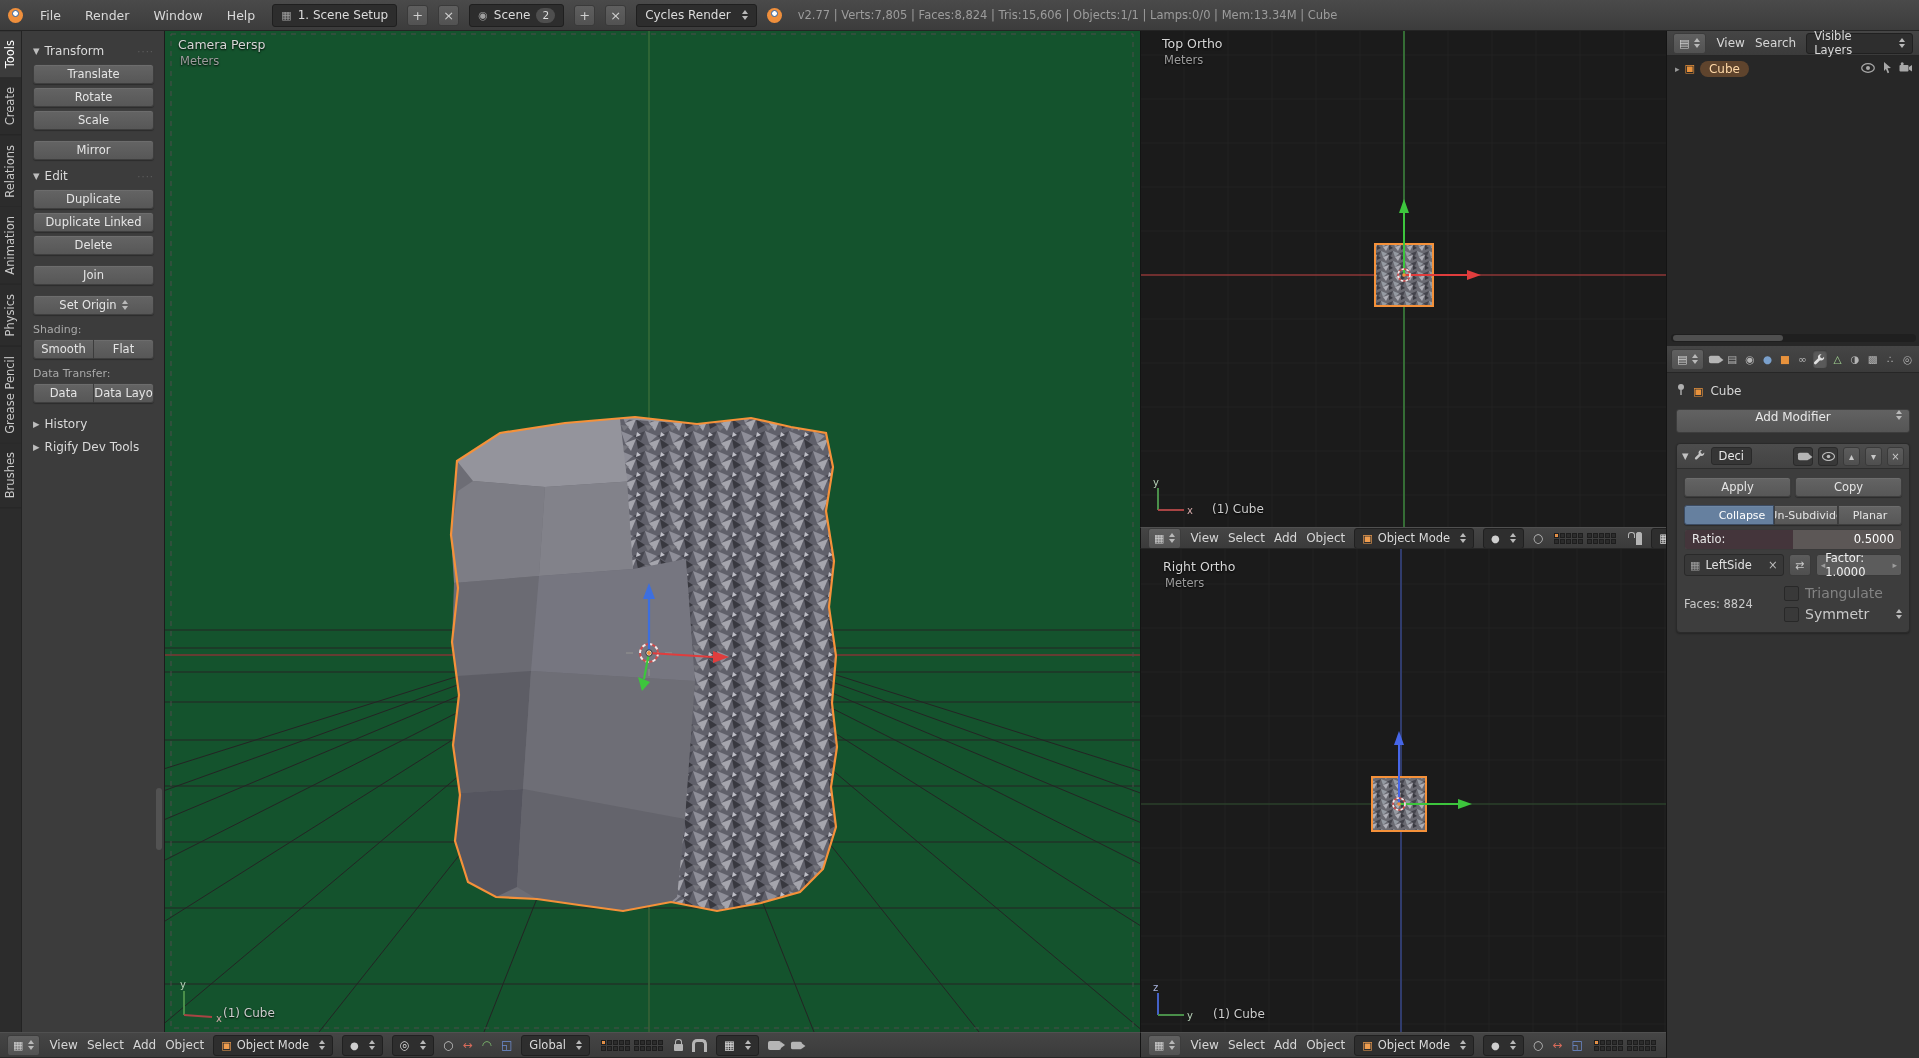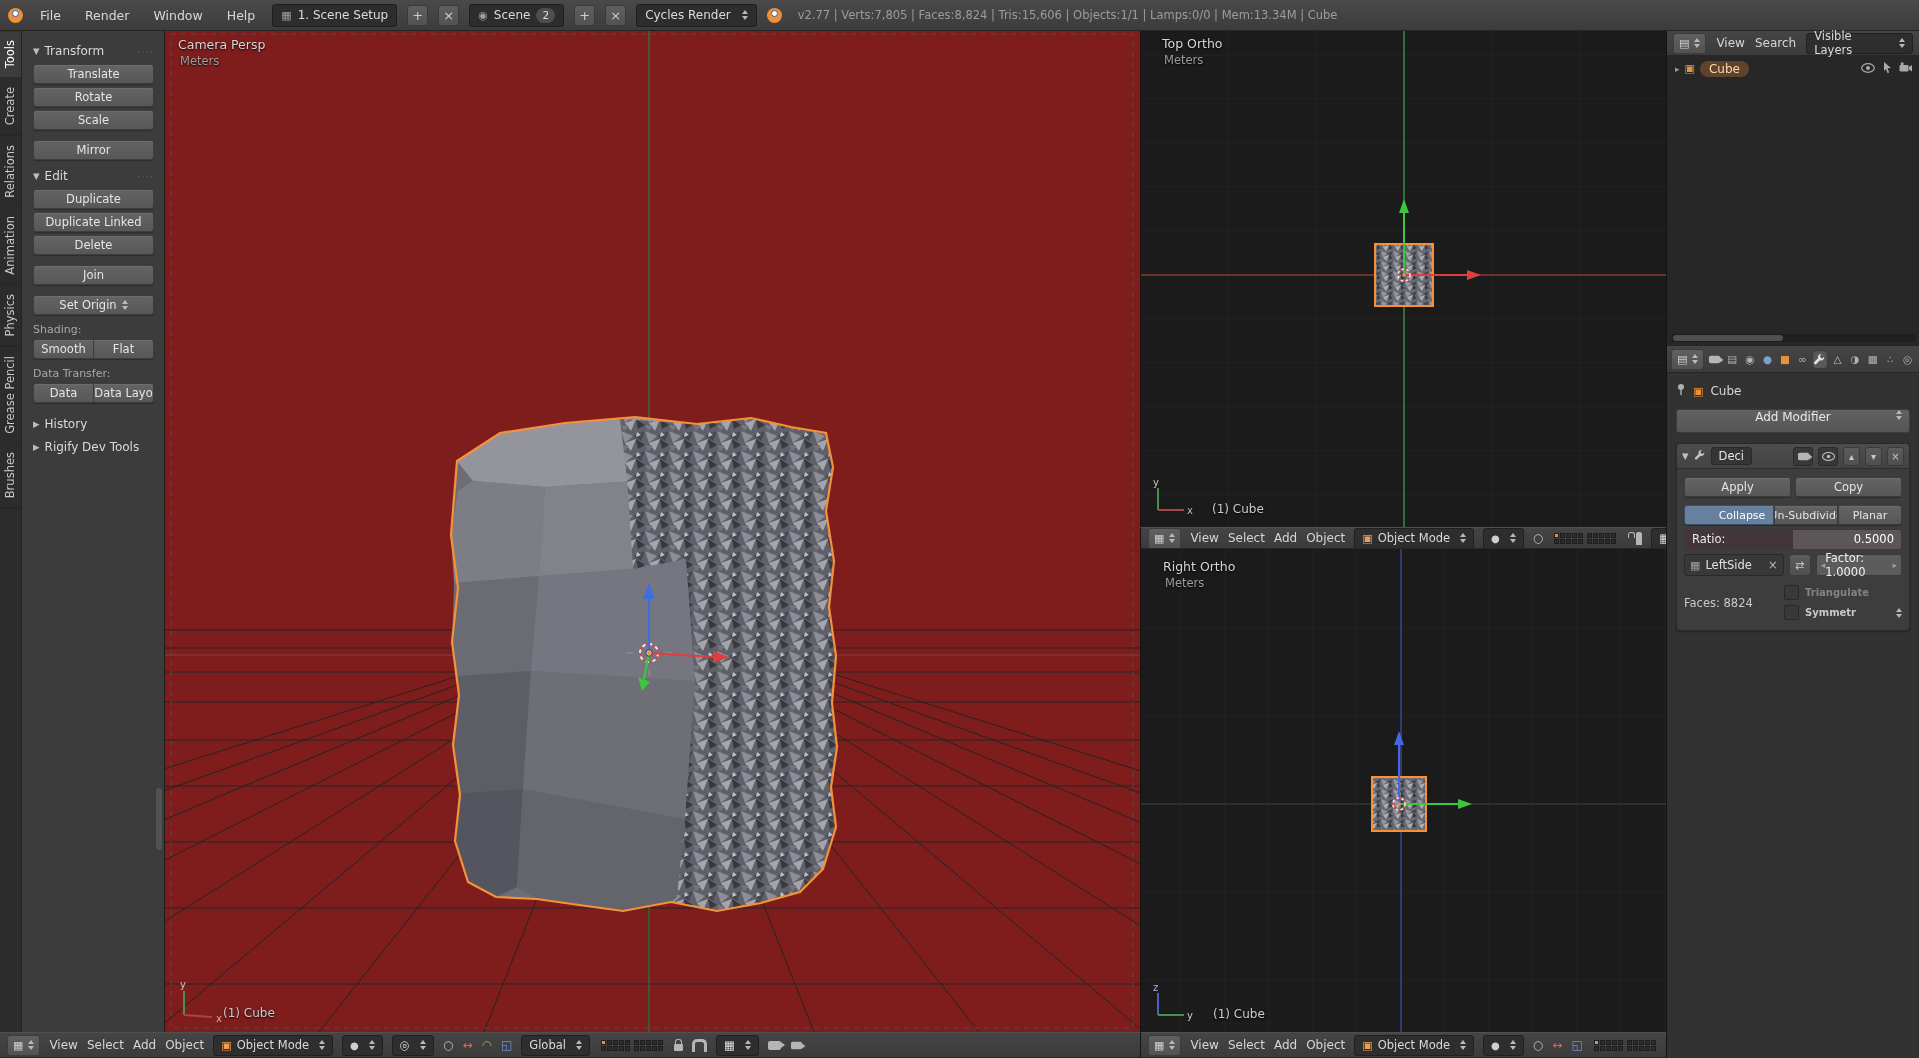--- a/index.html
+++ b/index.html
@@ -48,21 +48,21 @@
     box-sizing:border-box;margin-bottom:3px;padding:0 6px;white-space:nowrap;overflow:hidden;}
   .gap{height:7px;}
   .seg{display:flex;margin-bottom:3px;}
   .seg .btn{flex:1;margin:0;border-radius:0;}
   .seg .btn:first-child{border-radius:3px 0 0 3px;}
   .seg .btn:last-child{border-radius:0 3px 3px 0;border-left:none;}
   .slabel{color:#a9a9a9;font-size:11px;margin:8px 0 3px;}
   #shelf-scroll{position:absolute;right:2px;bottom:182px;width:6px;height:62px;background:#5a5a5a;border-radius:3px;opacity:.75;}
 
   
-  .vp{position:absolute;background:#7f1d1d;overflow:hidden;}
+  .vp{position:absolute;background:#14532d;overflow:hidden;}
   #vp-main{left:165px;top:31px;width:975px;height:1001px;}
   #vp-top{left:1140px;top:31px;width:526px;height:496px;background:#1b1b1b;border-left:1px solid #141414;}
   #vp-right{left:1140px;top:549px;width:526px;height:483px;background:#1b1b1b;border-left:1px solid #141414;}
   .vp svg.scene{position:absolute;left:0;top:0;}
   .vlab{position:absolute;color:#d6d6d6;font-size:12.5px;text-shadow:0 1px 2px #000;}
   .vunit{position:absolute;color:#9d9d9d;font-size:11.5px;text-shadow:0 1px 2px #000;}
   .vobj{position:absolute;color:#cdcdcd;font-size:12px;text-shadow:0 1px 2px #000;}
   .axisw{position:absolute;left:7px;bottom:7px;}
 
   
@@ -156,21 +156,21 @@
   .swapbtn{width:20px;height:20px;display:flex;align-items:center;justify-content:center;color:#c8c8c8;
     background:linear-gradient(#5c5c5c,#4f4f4f);border:1px solid #3a3a3a;border-radius:3px;font-size:11px;}
   .numfield{flex:1;display:flex;align-items:center;justify-content:space-between;background:#5c5c5c;
     border:1px solid #3a3a3a;border-radius:3px;height:20px;padding:0 4px;color:#f0f0f0;font-size:11.5px;}
   .numfield .arr{color:#9d9d9d;font-size:9px;}
   .facesrow{display:flex;margin-top:9px;align-items:center;}
   .faceslab{flex:1;color:#c9c9c9;font-size:11.5px;padding-top:1px;}
   .chkcol{width:118px;display:flex;flex-direction:column;gap:5px;}
   .chkrow{display:flex;align-items:center;gap:6px;}
   .chk{width:13px;height:13px;background:#393939;border:1px solid #282828;border-radius:2px;flex:none;}
-  .clabel{font-size:10px;color:#c9c9c9;font-weight:bold;}
+  .clabel{font-size:14px;color:#c9c9c9;}
   .clabel.dim{color:#838383;}
   .gicon{color:#9f9f9f;font-size:11px;}
 </style>
 </head>
 <body>
 
 <div class="app">
 
   <div id="topbar">
     <span class="blogo"></span>

